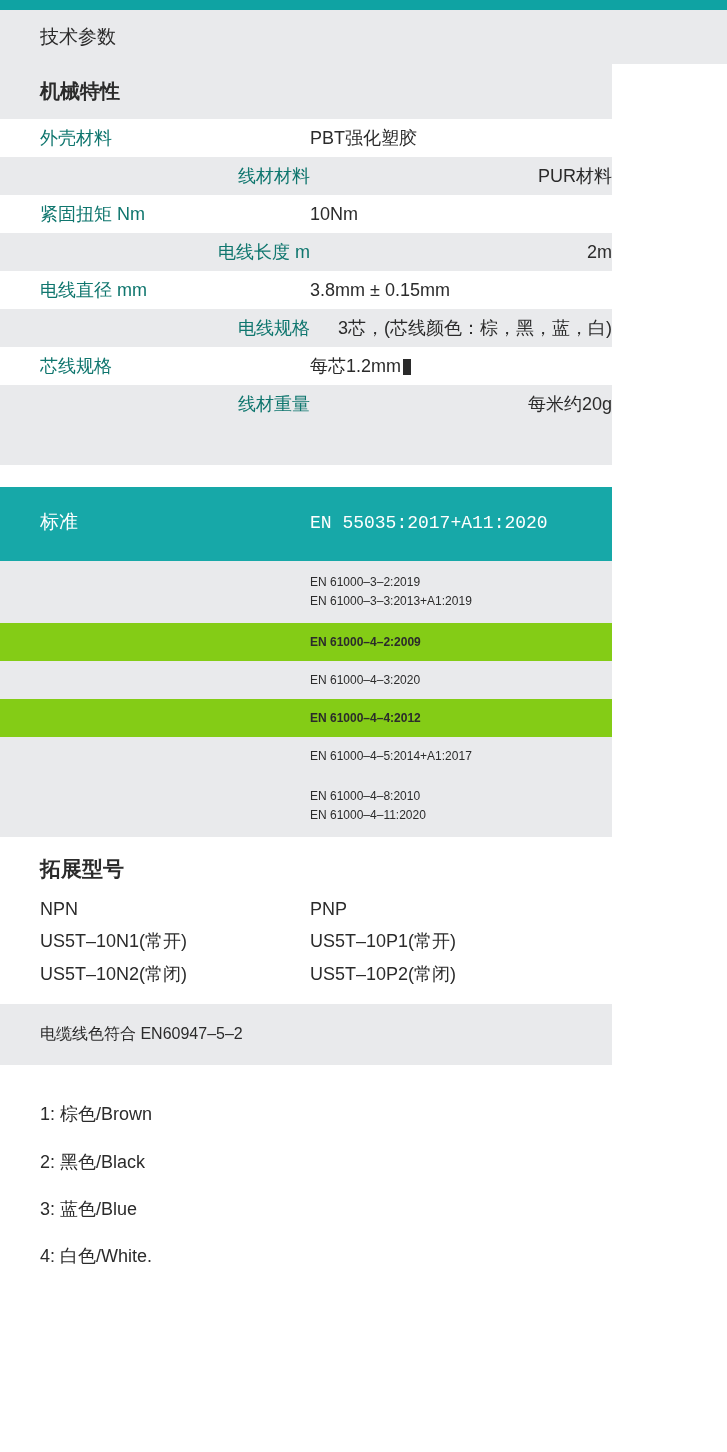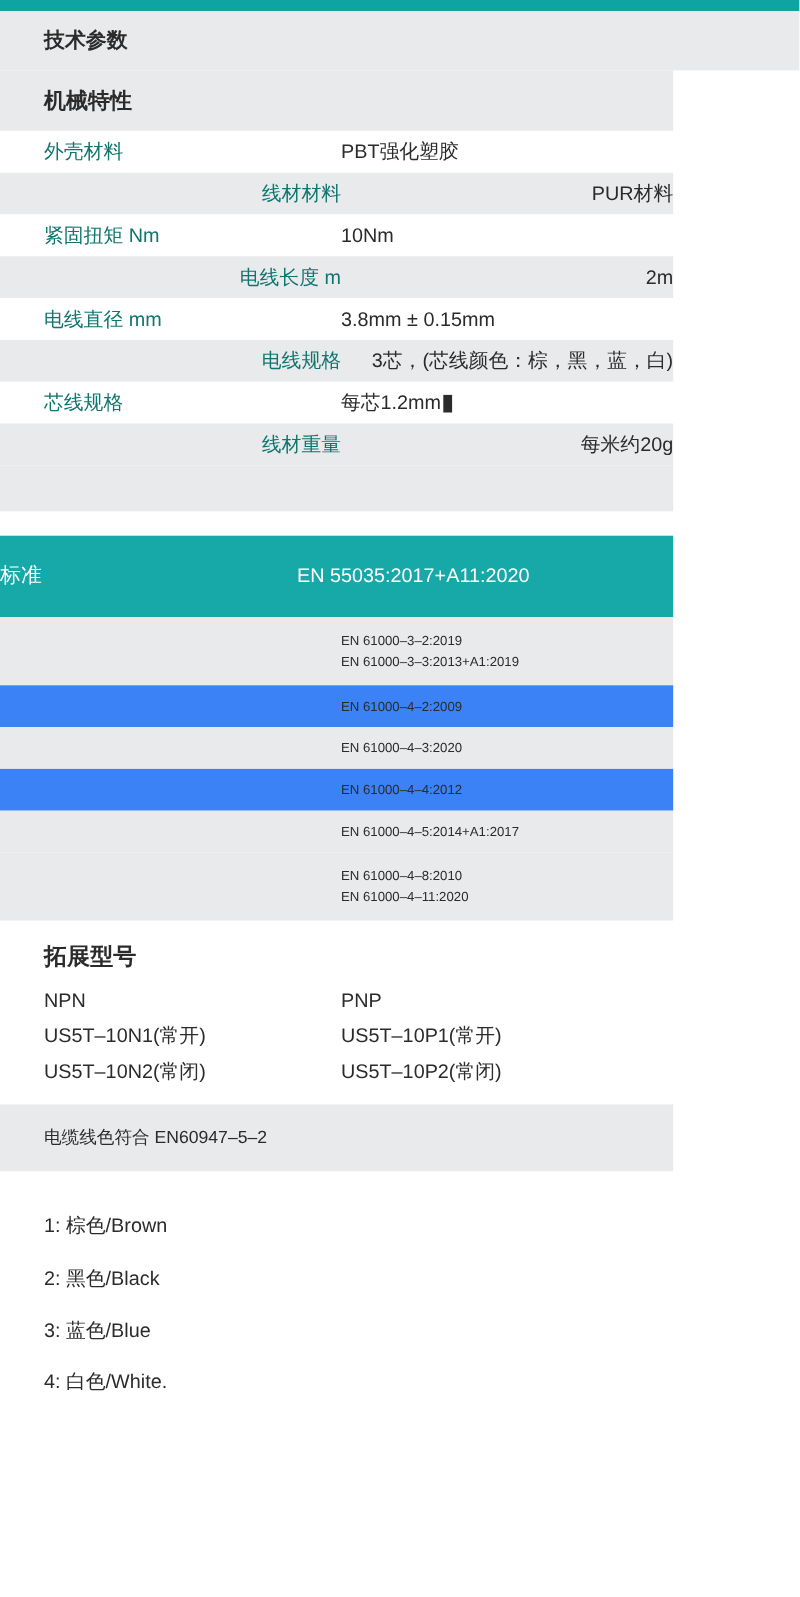--- a/index.html
+++ b/index.html
@@ -48,37 +48,38 @@
     flex: 1 1 auto;
     font-size: 18px;
     color: #2b2b2b;
     line-height: 1.35;
   }
   .section-title {
     font-size: 19px;
     color: #2b2b2b;
     padding: 14px 0 14px 40px;
     background: #e9eaec;
-    font-weight: bold;
   }
   .section-title.bold {
     font-weight: bold;
     font-size: 20px;
   }
   .spacer-gray  { background: #e9eaec; height: 42px; }
   .spacer-white { background: #ffffff; height: 22px; }
 
   
   .std-head {
     display: flex;
     background: #17a8a8;
     color: #ffffff;
     min-height: 74px;
     align-items: center;
+    padding-left: 40px;
     box-sizing: border-box;
+    font-family: Liberation Mono, monospace;
   }
   .std-head .label {
     flex: 0 0 270px;
     font-size: 19px;
     color: #ffffff;
   }
   .std-head .value {
     font-size: 18px;
     color: #ffffff;
     line-height: 1.55;
@@ -86,21 +87,21 @@
   .std-row {
     display: flex;
     align-items: center;
     padding-left: 40px;
     box-sizing: border-box;
     min-height: 38px;
   }
   .std-row .label { flex: 0 0 270px; }
   .std-row .value { font-size: 12px; line-height: 1.55; }
   .std-row.gray  { background: #e9eaec; }
-  .std-row.white { background: #3b82f6; }
+  .std-row.white { background: #84cc16; font-weight: bold; }
 
   
   .models-head {
     background: #ffffff;
     font-weight: bold;
     font-size: 21px;
     padding: 18px 0 10px 40px;
   }
   .models-grid {
     background: #ffffff;

